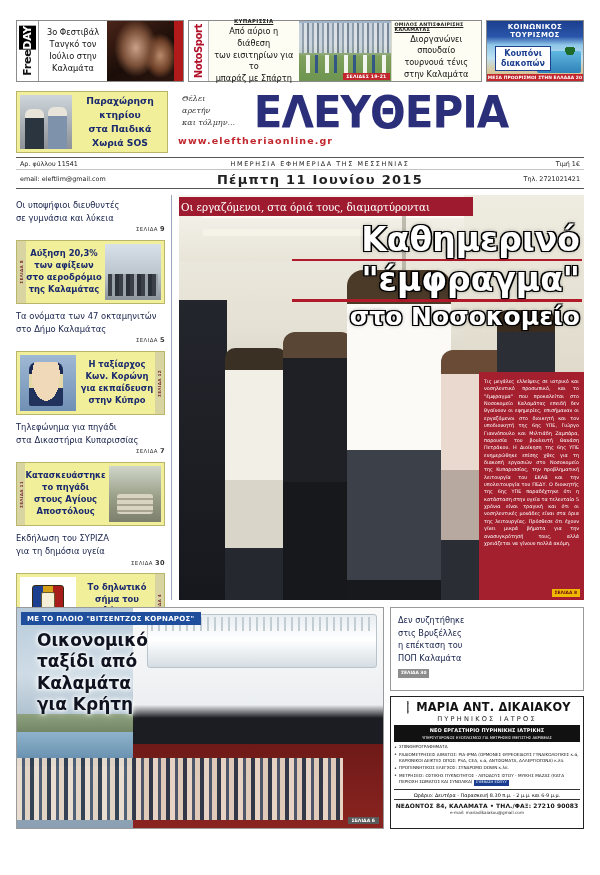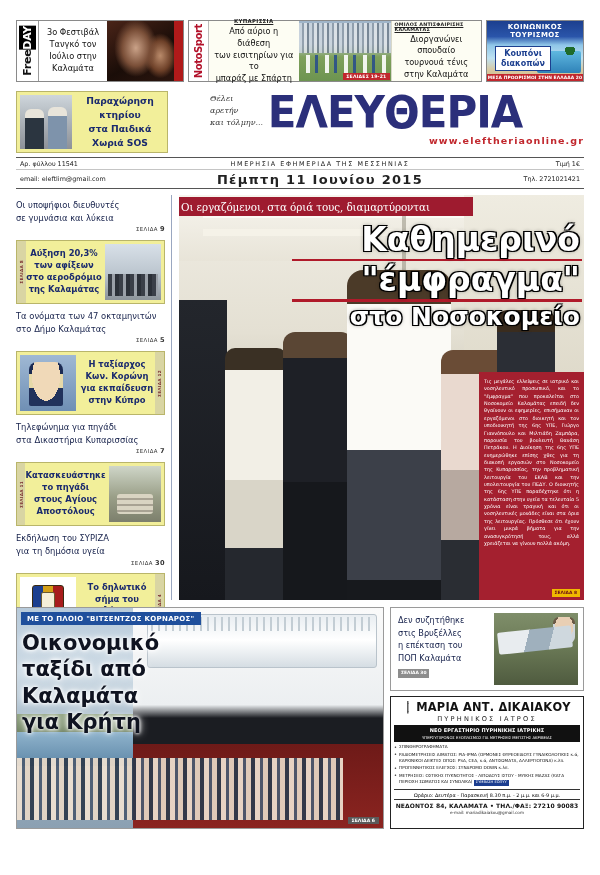--- a/index.html
+++ b/index.html
@@ -66,39 +66,39 @@
   .tr-mid { position:absolute; top:25px; left:8px; background:#fff; border:1px solid #1c3f8f;
             padding:2px 5px; color:#1c3f8f; font-size:8px; font-weight:bold; line-height:1.2; text-align:center; }
   .tr-bot { position:absolute; bottom:0; left:0; right:0; background:#c1272d; color:#fff;
             font-size:4.4px; font-weight:bold; text-align:center; padding:1px 0; letter-spacing:0.1px; }
   .tr-sea { position:absolute; right:2px; top:30px; width:44px; height:22px;
             background: linear-gradient(180deg,#5fb8e0,#2f82b8); border-radius:2px; }
   .tr-palm { position:absolute; right:6px; top:26px; width:14px; height:16px;
              background: radial-gradient(circle at 50% 20%, #1f6b2a 0 5px, transparent 5px); }
 
   
-  .masthead { display:flex; margin-top:9px; height:62px;gap:28px; }
+  .masthead { display:flex; margin-top:9px; height:62px; }
   .mh-left { width:152px; background:#f2ef9a; border:1px solid #b9b56a; display:flex;
              align-items:center; padding:3px; gap:4px; }
   .mh-photo { width:52px; height:54px; position:relative; overflow:hidden; flex-shrink:0;
               background: linear-gradient(180deg,#cfd6dc 0%,#b5bcc2 35%,#8d9198 100%); }
   .mh-photo .m1 { position:absolute; left:5px; bottom:0; width:19px; height:40px;
      background: linear-gradient(180deg,#e8e4da 0 9px,#2b3540 9px 100%); border-radius:6px 6px 0 0; }
   .mh-photo .m2 { position:absolute; right:5px; bottom:0; width:19px; height:42px;
      background: linear-gradient(180deg,#e8e4da 0 9px,#7e93ab 9px 100%); border-radius:6px 6px 0 0; }
   .mh-txt { flex:1; text-align:center; font-size:9.2px; font-weight:bold; color:#1a2a6e;
             line-height:1.5; }
 
   .mh-right { flex:1; position:relative; padding-left:10px; }
   .mh-slogan { position:absolute; left:14px; top:2px; font-family:"DejaVu Serif","Liberation Serif",serif;
                font-style:italic; font-size:8px; color:#3a3a3a; line-height:1.5; }
   .logo { text-align:center; font-weight:bold; font-size:42px; color:#2b2f7a;
           letter-spacing:-1px; line-height:1; padding-top:1px; font-family:"DejaVu Sans",sans-serif;
           transform: scaleY(1.06); }
-  .logo-url { text-align:right; color:#c1272d; font-size:9.5px; font-weight:bold;
+  .logo-url { text-align:left; color:#c1272d; font-size:9.5px; font-weight:bold;
               letter-spacing:1.1px; margin-top:1px; }
 
   
   .infobar { border-top:1px solid #555; border-bottom:1px solid #555; margin-top:4px;
              font-size:6.4px; color:#222; }
   .infobar .row { display:flex; align-items:center; padding:1.5px 4px; }
   .infobar .row + .row { border-top:1px solid #c5c5c5; }
   .ib-l { width:150px; }
   .ib-c { flex:1; text-align:center; letter-spacing:1.6px; }
   .ib-r { width:110px; text-align:right; }
@@ -200,27 +200,27 @@
      background: repeating-linear-gradient(90deg,#c3cdd4 0 2px,transparent 2px 7px); }
   .bl-crowd { position:absolute; left:0; right:40px; bottom:8px; height:62px;
      background: repeating-linear-gradient(90deg,#f0e2d2 0 5px,#4a5a70 5px 8px,#e8d8c6 8px 13px,#2c3a4c 13px 17px);
      opacity:.92; }
   .bl-sea { position:absolute; left:0; bottom:62px; width:120px; height:34px;
      background: linear-gradient(180deg,#8fb3cc,#5f88a8); }
   .bl-hill { position:absolute; left:0; bottom:92px; width:120px; height:22px;
      background: linear-gradient(180deg,#8fa27f,#6c7f60); }
   .bl-kicker { position:absolute; left:4px; top:4px; background:#1f4f9c; color:#fff;
      font-size:7px; font-weight:bold; padding:2.5px 6px; letter-spacing:0.3px; z-index:4; }
-  .bl-title { position:absolute; left:5px; top:22px; z-index:4; color:#0f1320;
-     font-weight:bold; font-size:21px; line-height:1.26; text-shadow:0 0 5px #fff,0 0 10px #fff,0 0 3px #fff; }
+  .bl-title { position:absolute; left:20px; top:22px; z-index:4; color:#0f1320;
+     font-weight:bold; font-size:17px; line-height:1.26; text-shadow:0 0 5px #fff,0 0 10px #fff,0 0 3px #fff; }
   .bl-pg { position:absolute; right:4px; bottom:4px; background:#5a5a5a; color:#fff;
      font-size:4.6px; font-weight:bold; padding:1px 4px; z-index:4; }
 
   .br { flex:1; display:flex; flex-direction:column; gap:5px; }
-  .br-top { border:1px solid #9a9a9a; display:flex; height:84px; padding:4px; background:#fff; }
+  .br-top { border:1px solid #9a9a9a; display:flex; height:84px; padding:4px; background:#fff;flex-direction:column; }
   .br-txt { flex:1; font-size:8.2px; color:#15204a; line-height:1.55; padding:2px 3px 0; }
   .br-pg { display:inline-block; background:#8d8d8d; color:#fff; font-size:4.4px;
            font-weight:bold; padding:1px 3px; margin-top:3px; }
   .br-img { width:84px; position:relative; overflow:hidden; margin:1px;
      background: linear-gradient(180deg,#7f8e6a 0%,#6d7c58 42%,#4f5b3f 100%); }
   .br-img:after { content:""; position:absolute; left:4px; top:16px; width:74px; height:22px;
      background: linear-gradient(110deg,#e8ecef 0 40%,#9fb0bd 40% 70%,#cfd8de 70% 100%);
      transform: rotate(-6deg); border-radius:2px; }
   .br-img .face { position:absolute; right:3px; top:4px; width:22px; height:26px;
      background: radial-gradient(ellipse at 50% 40%, #e9cfb4 0 9px, transparent 9px),

